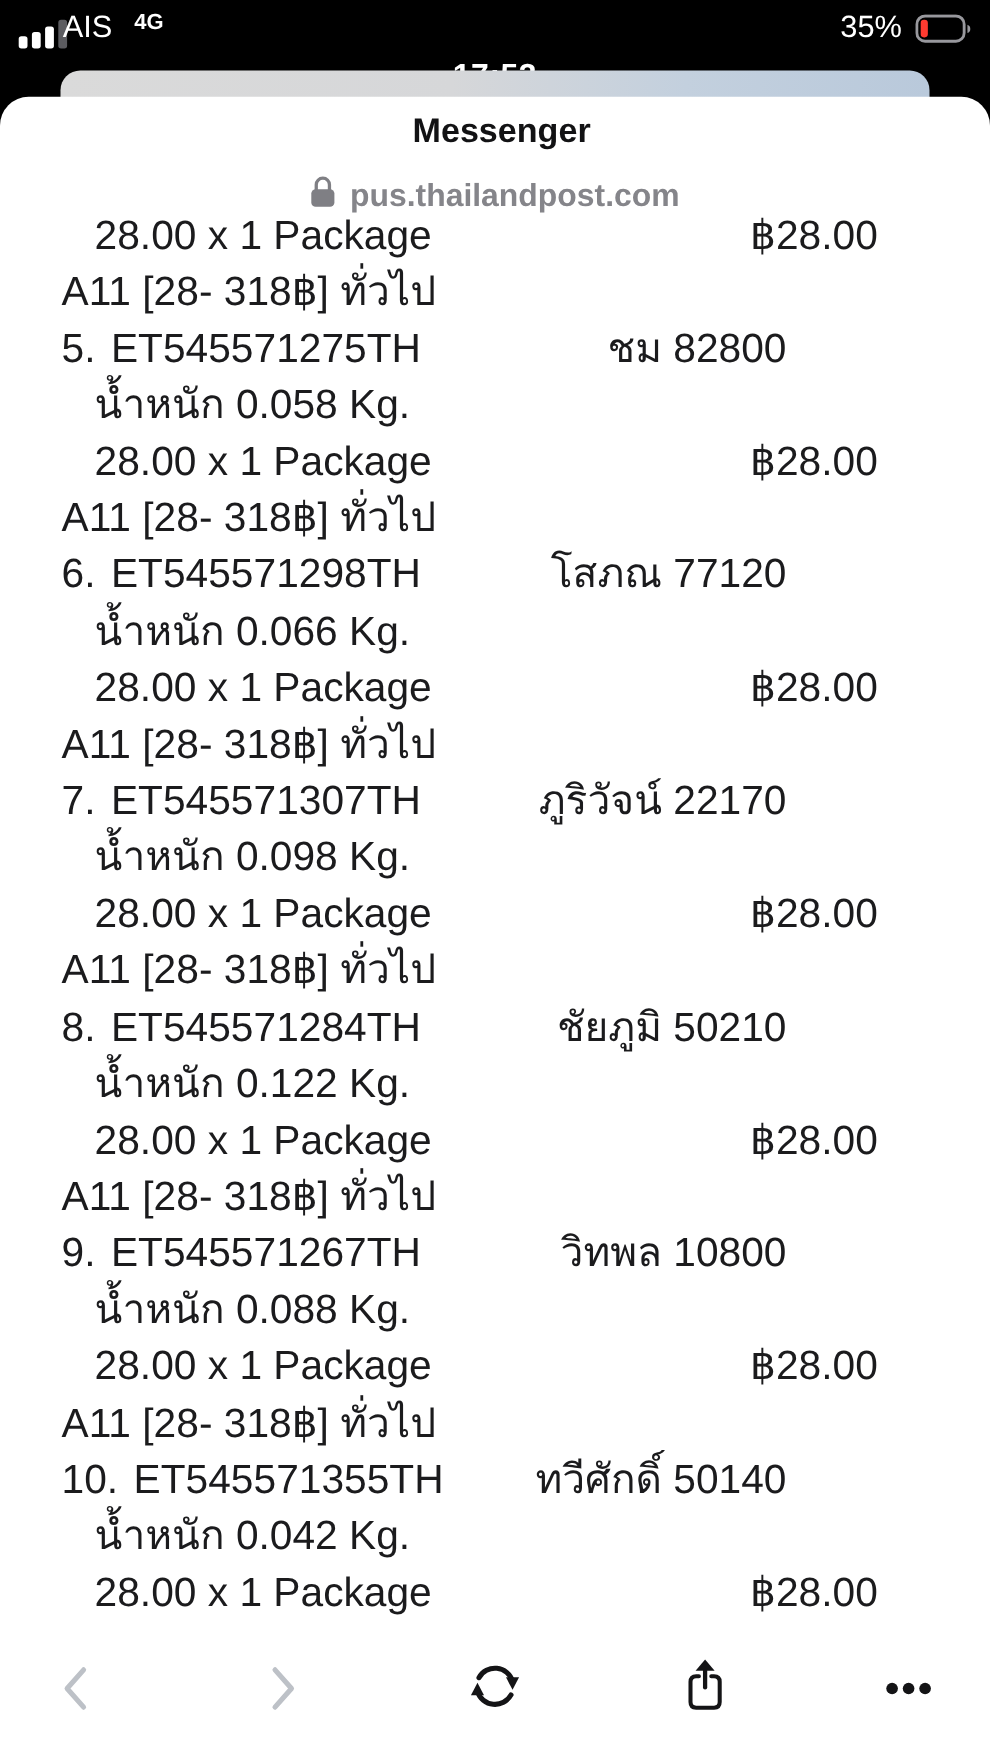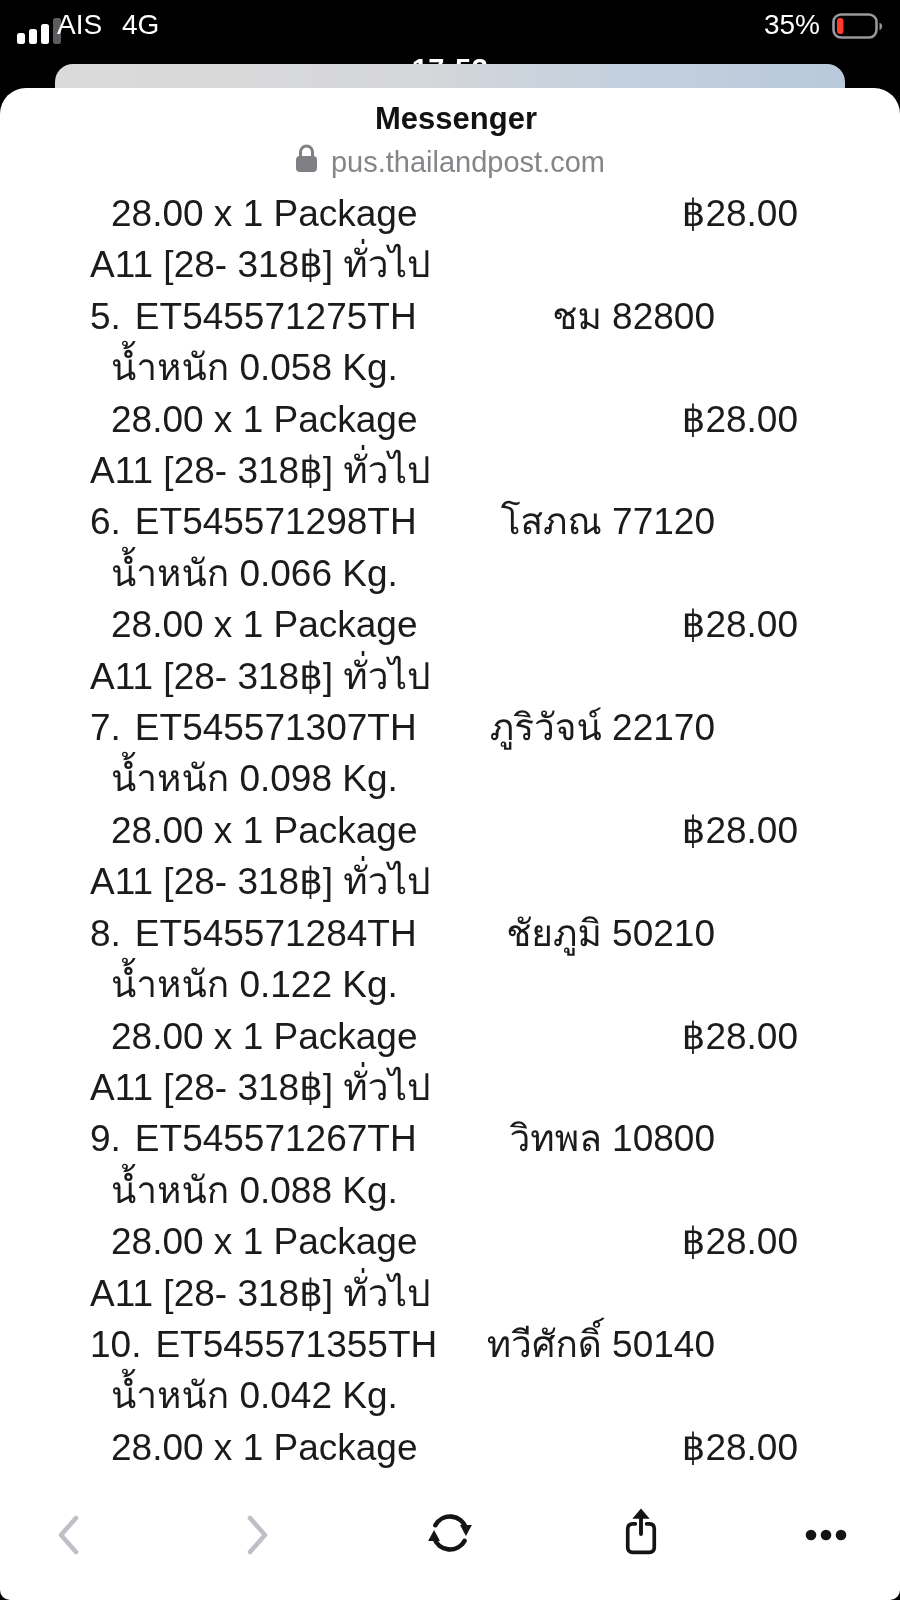--- a/index.html
+++ b/index.html
@@ -2,55 +2,55 @@
 <html><head>
 <meta charset="utf-8">
 <style>
   * { box-sizing: border-box; }
   html,body { margin:0; padding:0; }
   body {
     width:900px; height:1600px; background:#000;
     font-family:"Liberation Sans","DejaVu Sans",sans-serif;
     -webkit-font-smoothing:antialiased;
   }
-  .screen { position:relative; width:900px; height:1600px; background:#000; overflow:hidden;border-radius:10px; }
+  .screen { position:relative; width:900px; height:1600px; background:#000; overflow:hidden; }
 
   
   .statusbar { position:absolute; top:0; left:0; right:0; height:62px; color:#fff; }
   .sb-time { position:absolute; left:0; right:0; top:7px; text-align:center;
              font-size:29px; font-weight:700; letter-spacing:.5px;margin-top:46px; }
   .sb-carrier { position:absolute; left:57px; top:9px; font-size:28px; font-weight:500; }
-  .sb-network { position:absolute; left:122px; top:9px; font-size:28px; font-weight:400; }
+  .sb-network { position:absolute; left:122px; top:9px; font-size:20px; font-weight:700; }
   .sb-batt-pct { position:absolute; right:80px; top:9px; font-size:28px; font-weight:500; }
   .signal { position:absolute; left:17px; top:18px; display:flex; align-items:flex-end; gap:4px; height:26px; }
   .signal i { display:block; width:8px; border-radius:2.5px; background:#fff; }
   .signal i.b1{height:11px} .signal i.b2{height:15px} .signal i.b3{height:20px}
   .signal i.b4{height:26px; background:#5c5c60;}
   .battery { position:absolute; right:16px; top:13px; }
 
   
   .peek { position:absolute; left:55px; right:55px; top:64px; height:26px;
           border-radius:18px 18px 0 0;
           background:linear-gradient(90deg,#dadada 0%,#d6d7d9 45%,#c3d0de 72%,#b9c9db 100%); }
 
   
   .sheet { position:absolute; left:0; right:0; top:88px; bottom:0; background:#fff;
            border-radius:26px 26px 0 0; }
 
   .title { text-align:center; padding-top:13px; font-size:31px; font-weight:700; color:#121214;margin-left:12px; }
-  .urlrow { display:flex; justify-content:center; align-items:center; gap:13px; margin-top:7px;
-            color:#85858a; font-size:29px; font-weight:400; }
+  .urlrow { display:flex; justify-content:center; align-items:center; gap:13px; margin-top:23px;
+            color:#85858a; font-size:29px; font-weight:700; }
   .done { position:absolute; right:24px; top:26px; background:none; border:none; padding:0;
           font-family:inherit; font-size:31px; font-weight:700; color:#1065df; cursor:pointer; }
 
   
   .content { position:absolute; top:100px; left:0; right:0; color:#1b1b1d;
              font-size:37px; line-height:51.4px; }
-  .ln { position:relative; padding-left:90px; white-space:nowrap; }
-  .ln.ind { padding-left:111px; }
+  .ln { position:relative; padding-left:56px; white-space:nowrap; }
+  .ln.ind { padding-left:86px; }
   .no { margin-right:14px; }
   .dest { position:absolute; right:185px; }
   .amt  { position:absolute; right:102px; }
 
   
   .tbtn { position:absolute; background:none; border:none; padding:0; margin:0;
           transform:translate(-50%,-50%); cursor:pointer; line-height:0; }
   .tb-back    { left:68px;  top:1447px; }
   .tb-forward { left:258px; top:1447px; }
   .tb-reload  { left:450px; top:1445px; }

